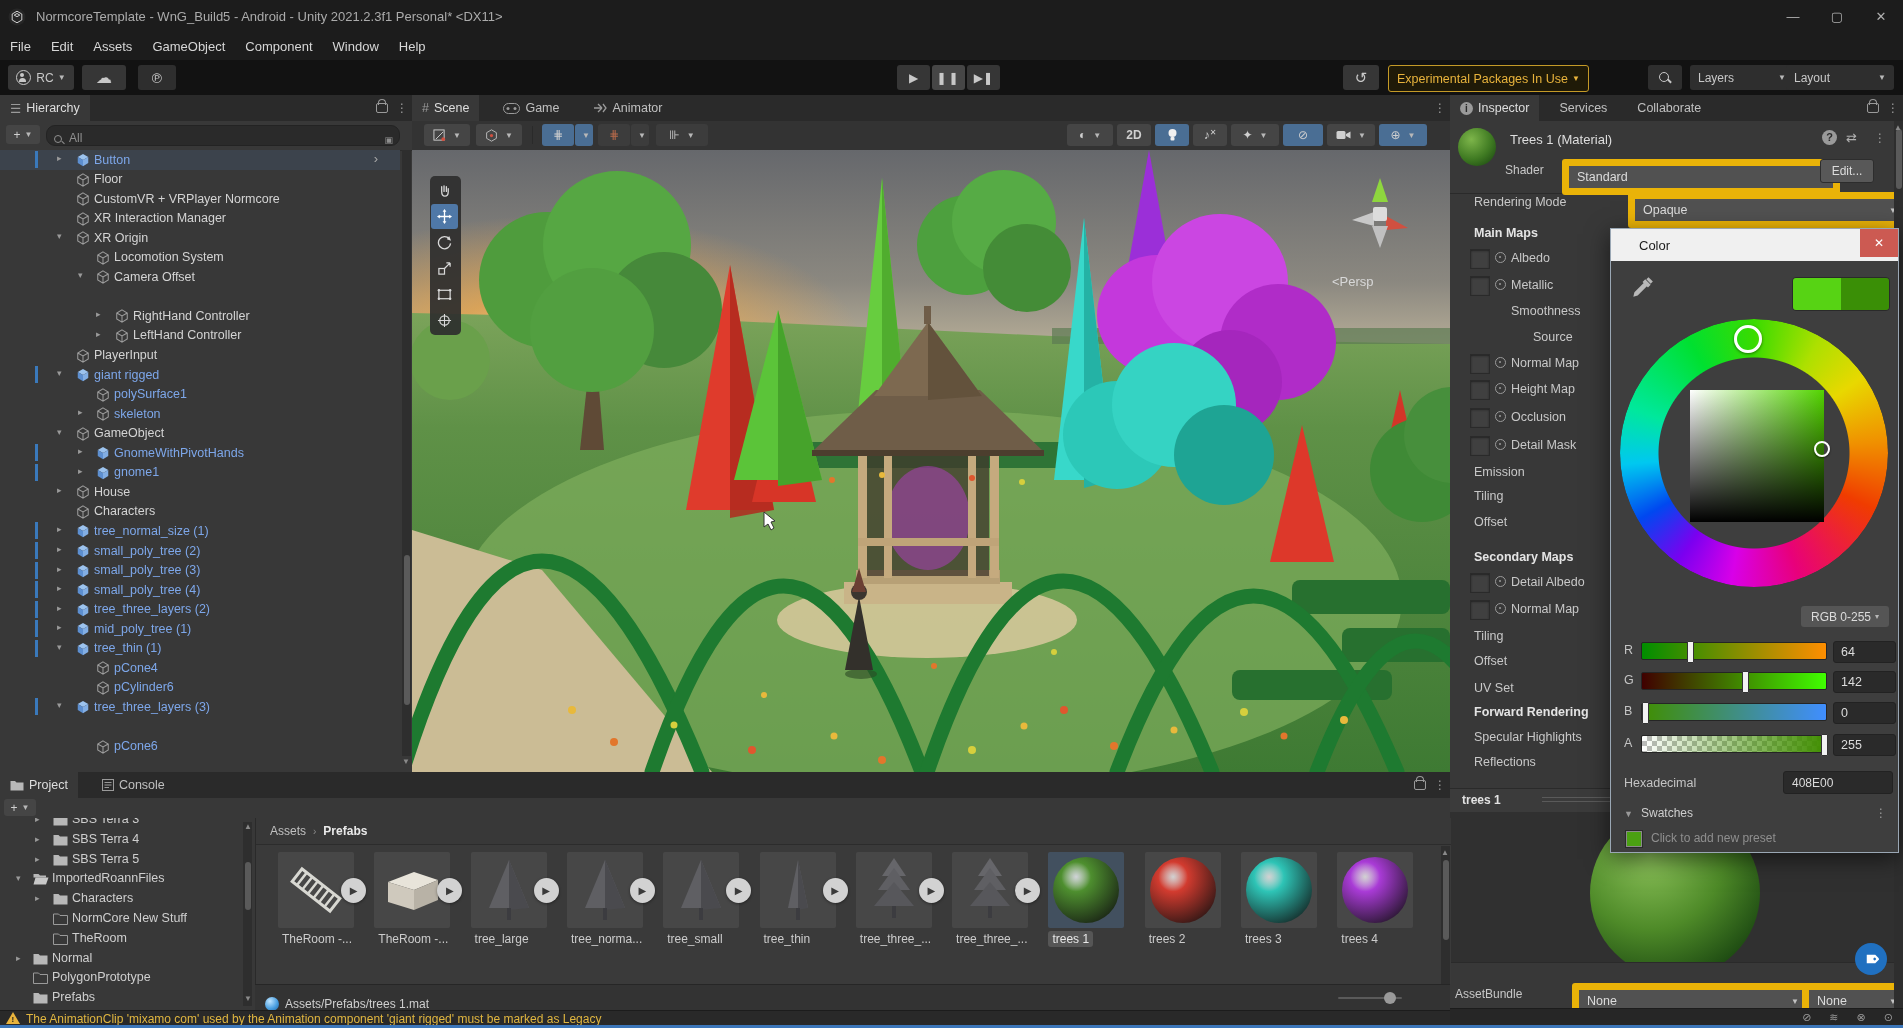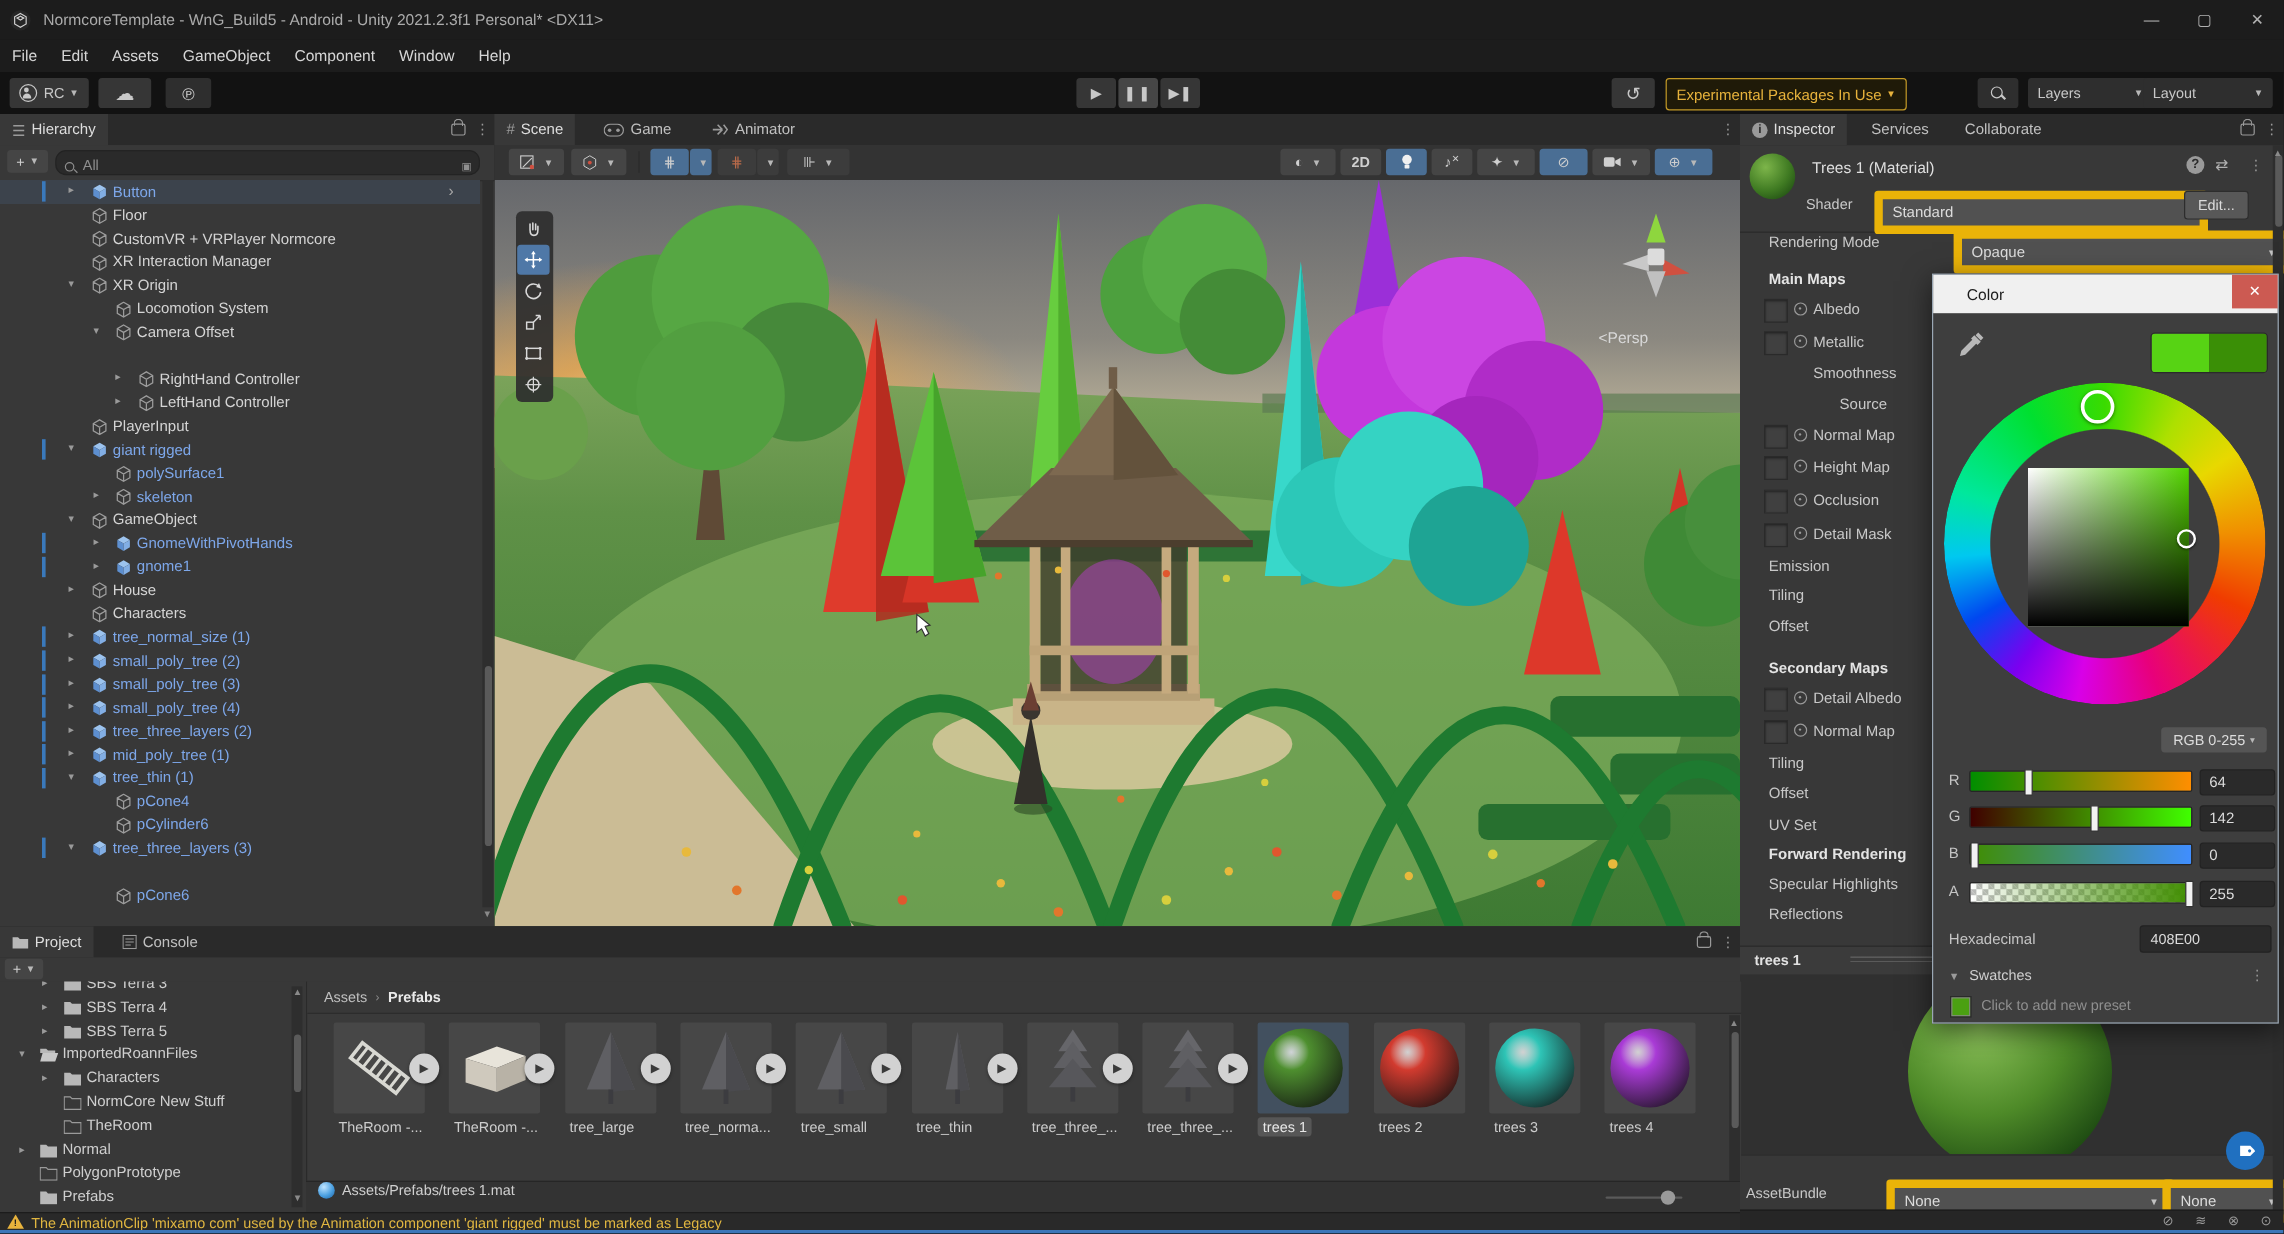--- a/index.html
+++ b/index.html
@@ -1127,21 +1127,21 @@
           <div class="tlabel"><span class="">trees 4</span></div>
         </div>
       </div>
 
     <div class="vscroll" style="right:1px;top:28px;height:138px;">
         <div class="vthumb" style="top:14px;height:80px;"></div>
       </div>
     <span class="scrollarrow" style="right:2px;top:30px;">▲</span>
   </div>
 
-  <div class="abs" style="left:255px;top:212px;width:1195px;height:26px;background:#333333;border-top:1px solid #262626;display:flex;align-items:flex-start;">
+  <div class="abs" style="left:255px;top:212px;width:1195px;height:26px;background:#333333;border-top:1px solid #262626;display:flex;align-items:flex-end;">
     <div style="width:14px;height:14px;border-radius:50%;background:radial-gradient(circle at 35% 30%, #bfe4ff, #4a9fe0 55%, #1b5f9e);margin:0 6px 0 10px;"></div>
     <span style="color:#cfcfcf;">Assets/Prefabs/trees 1.mat</span>
     <div style="position:absolute;right:48px;top:12px;width:64px;height:2px;background:#5a5a5a;border-radius:1px;">
       <div style="position:absolute;left:46px;top:-5px;width:12px;height:12px;border-radius:50%;background:#9a9a9a;"></div>
     </div>
   </div>
 </div>
 
 <div id="warnbar">
   <div class="warntri">

